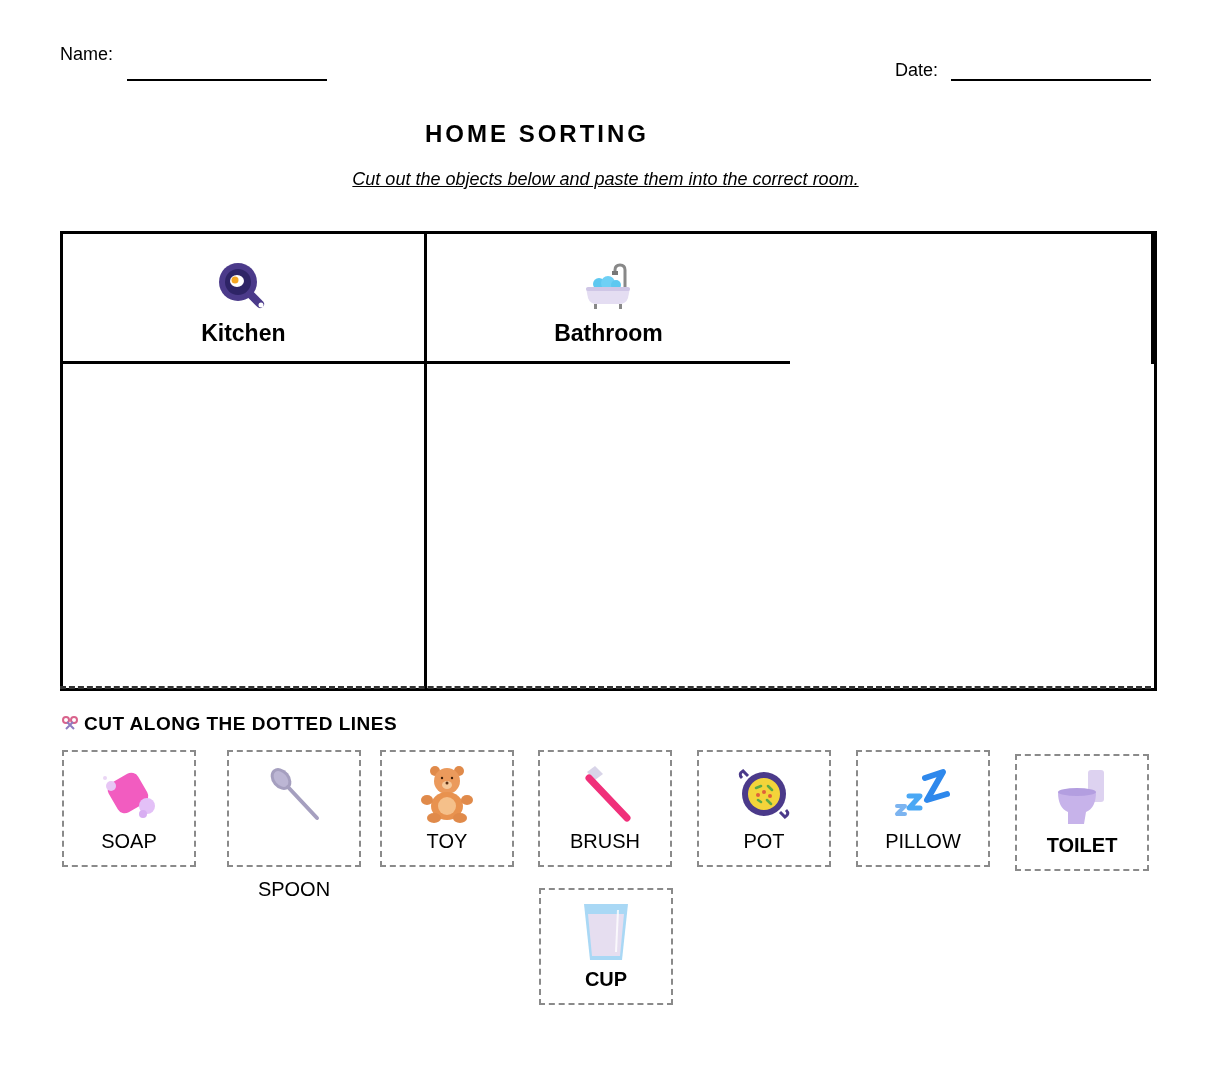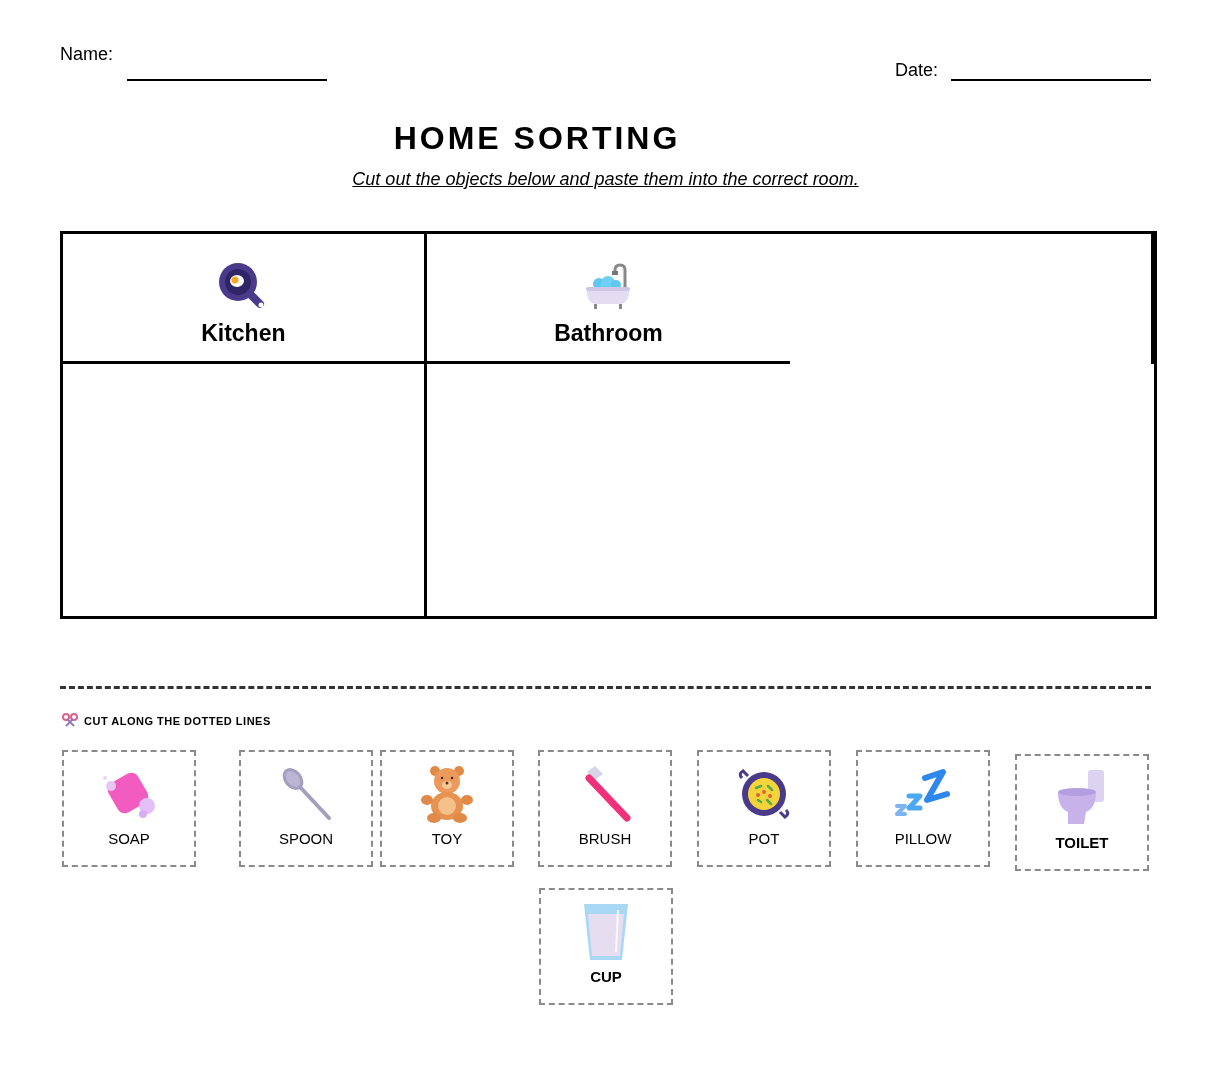--- a/index.html
+++ b/index.html
@@ -3,33 +3,33 @@
   <meta charset="utf-8">
   <style>
     html, body { margin: 0; padding: 0; background: #ffffff; }
     body {
       width: 1211px; height: 1066px; position: relative; overflow: hidden;
       font-family: "Liberation Sans", "DejaVu Sans", sans-serif; color: #000;
     }
     .abs { position: absolute; }
     .field-label { font-size: 18px; }
     .field-line { border-bottom: 2px solid #000; height: 0; }
-    .title { left: 0; width: 1074px; text-align: center; top: 120px; font-size: 32px; font-weight: bold; letter-spacing: 3px; }
+    .title { left: 0; width: 1074px; text-align: center; top: 120px; font-size: 24px; font-weight: bold; letter-spacing: 3px; }
     .subtitle { left: 0; width: 1211px; text-align: center; top: 169px; font-size: 18px; font-style: italic; text-decoration: underline; }
-    .table { left: 60px; top: 231px; width: 1097px; height: 388px; border: 3px solid #000; box-sizing: border-box; display: grid; grid-template-columns: 1fr 1fr 1fr; grid-template-rows: 130px 1fr; }
+    .table { left: 60px; top: 231px; width: 1097px; height: 460px; border: 3px solid #000; box-sizing: border-box; display: grid; grid-template-columns: 1fr 1fr 1fr; grid-template-rows: 130px 1fr; }
     .cell { box-sizing: border-box; border-right: 3px solid #000; }
     .cell.last { border-right: none; }
     .cell.head { border-bottom: 3px solid #000; display: flex; flex-direction: column; align-items: center; justify-content: flex-end; padding-bottom: 14px; }
     .room-name { font-size: 23px; font-weight: bold; margin-top: 6px; }
     .room-icon { width: 54px; height: 54px; display: flex; align-items: center; justify-content: center; }
     .cut-line { left: 60px; top: 686px; width: 1091px; border-top: 3px dashed #333; }
-    .cut-label { left: 62px; top: 713px; font-size: 11px; font-weight: bold; letter-spacing: 0.5px; display: flex; align-items: center; gap: 6px; }
+    .cut-label { left: 62px; top: 713px; font-size: 19px; font-weight: bold; letter-spacing: 0.5px; display: flex; gap: 6px; }
     .card { width: 134px; height: 117px; box-sizing: border-box; border: 2px dashed #8a8a8a; display: flex; flex-direction: column; align-items: center; justify-content: flex-start; padding-top: 12px; }
     .card-icon { width: 60px; height: 60px; display: flex; align-items: center; justify-content: center; }
-    .card-label { font-size: 15px; margin-top: 6px; }
+    .card-label { font-size: 20px; margin-top: 6px; }
   </style>
 </head>
 <body>
 
 <div class="abs field-label" style="left:60px; top:44px;">Name:</div>
 <div class="abs field-line" style="left:127px; top:79px; width:200px;"></div>
 <div class="abs field-label" style="left:895px; top:60px;">Date:</div>
 <div class="abs field-line" style="left:951px; top:79px; width:200px;"></div>
 
 <div class="abs title">HOME SORTING</div>
@@ -88,21 +88,21 @@
       <rect x="12" y="12" width="34" height="34" rx="8" transform="rotate(-30 29 29)" fill="#f25cc0"></rect>
       <circle cx="12" cy="22" r="5" fill="#e7c6f5"></circle>
       <circle cx="6" cy="14" r="2" fill="#ead6f5"></circle>
       <circle cx="48" cy="42" r="8" fill="#e3c0f7"></circle>
       <circle cx="44" cy="50" r="4" fill="#d8aef2"></circle>
     </svg>
   </div>
   <div class="card-label">SOAP</div>
 </div>
 
-<div class="abs card" style="left:239px; top:750px;">
+<div class="abs card" style="left:227px; top:750px;gap:48px;">
   <div class="card-icon">
     <svg width="60" height="60" viewBox="0 0 60 60">
       <ellipse cx="17" cy="15" rx="9" ry="12" transform="rotate(-40 17 15)" fill="#a59fbf"></ellipse>
       <ellipse cx="17" cy="15" rx="6" ry="9" transform="rotate(-40 17 15)" fill="#bcb6d4"></ellipse>
       <path d="M24 23 L53 54" stroke="#a59fbf" stroke-width="4" stroke-linecap="round"></path>
     </svg>
   </div>
   <div class="card-label">SPOON</div>
 </div>
 

